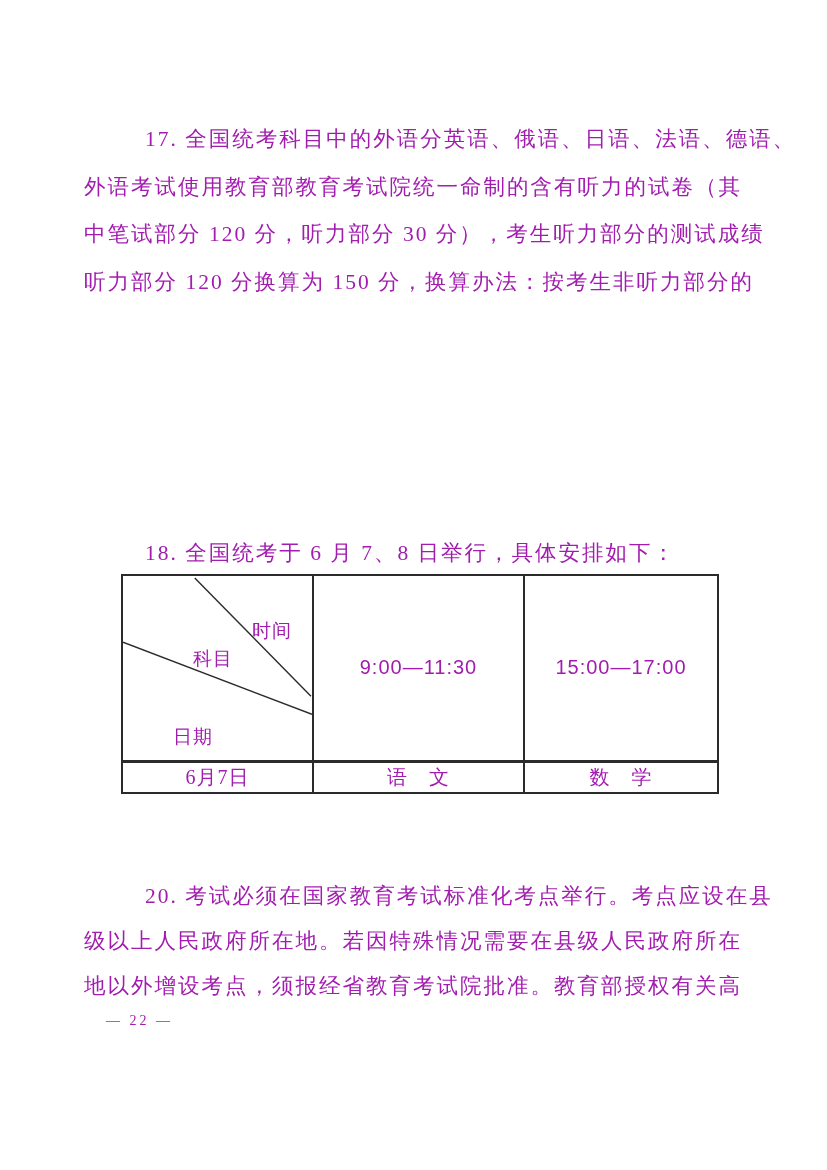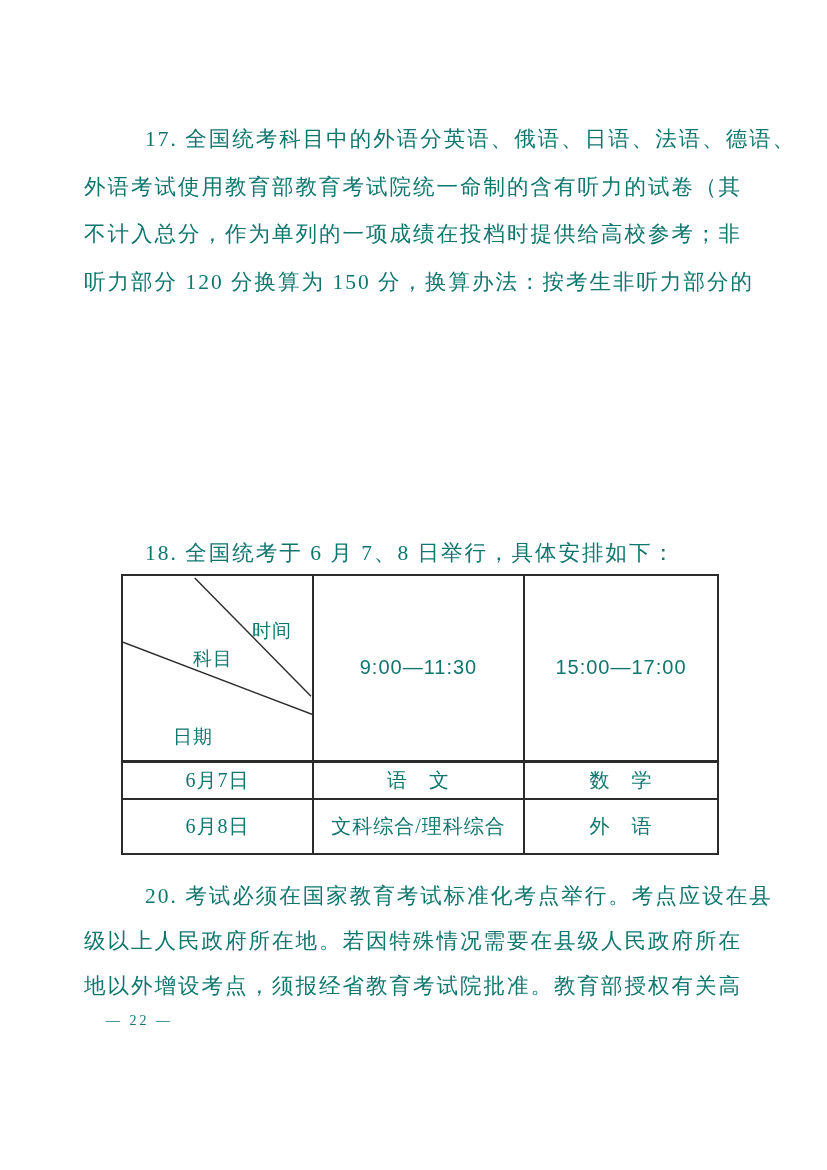--- a/index.html
+++ b/index.html
@@ -4,21 +4,21 @@
 <style>
   * { margin: 0; padding: 0; box-sizing: border-box; }
   html, body { background: #e8e8e8; }
   .page {
     position: relative;
     width: 827px;
     height: 1170px;
     margin: 0 auto;
     background: #ffffff;
     font-family: "Liberation Serif", "DejaVu Serif", serif;
-    color: #0f766e;
+    color: #a21caf;
     overflow: hidden;
   }
   .para {
     position: absolute;
     left: 84px;
     width: 676px;
     font-size: 21.5px;
     letter-spacing: 2px;
     white-space: nowrap;
   }
@@ -39,21 +39,21 @@
   }
   table.schedule td {
     border: 2px solid #2b2b2b;
     text-align: center;
     vertical-align: middle;
     font-size: 20px;
     letter-spacing: 1px;
     background: #ffffff;
   }
   tr.hdr td { height: 186px; border-bottom-width: 3px; }
-  tr.r1  td { height: 38px; }
+  tr.r1  td { height: 32px; }
   tr.r2  td { height: 55px; }
   td.corner { position: relative; padding: 9px; }
   td.time-cell {
     font-family: "Liberation Sans", "DejaVu Sans", sans-serif;
     font-size: 21px;
     letter-spacing: 0.5px;
   }
   .corner-svg {
     position: absolute;
     left: 0; top: 0;
@@ -80,21 +80,21 @@
   }
 </style>
 </head>
 <body>
 
 <div class="page">
 
   <div class="para p17">
     <div class="line num-indent">17. 全国统考科目中的外语分英语、俄语、日语、法语、德语、</div>
     <div class="line">外语考试使用教育部教育考试院统一命制的含有听力的试卷（其</div>
-    <div class="line">不计入总分，作为单列的一项成绩在投档时提供给高校参考；非</div>
+    <div class="line">中笔试部分 120 分，听力部分 30 分），考生听力部分的测试成绩</div>
     <div class="line">听力部分 120 分换算为 150 分，换算办法：按考生非听力部分的</div>
   </div>
 
 
   <div class="para p18">
     <div class="line num-indent">18. 全国统考于 6 月 7、8 日举行，具体安排如下：</div>
   </div>
 
   <table class="schedule">
     <colgroup>
@@ -114,25 +114,20 @@
         <span class="corner-lbl lbl-date">日期</span>
       </td>
       <td class="time-cell">9:00—11:30</td>
       <td class="time-cell">15:00—17:00</td>
     </tr>
     <tr class="r1">
       <td>6月7日</td>
       <td>语　文</td>
       <td>数　学</td>
     </tr>
-    <tr class="r2">
-      <td>6月8日</td>
-      <td>文科综合/理科综合</td>
-      <td>外　语</td>
-    </tr>
   </tbody>
     </table>
 
   <div class="para p19">
     <div class="line num-indent">20. 考试必须在国家教育考试标准化考点举行。考点应设在县</div>
     <div class="line">级以上人民政府所在地。若因特殊情况需要在县级人民政府所在</div>
     <div class="line">地以外增设考点，须报经省教育考试院批准。教育部授权有关高</div>
   </div>
 
   <div class="page-number">— 22 —</div>

